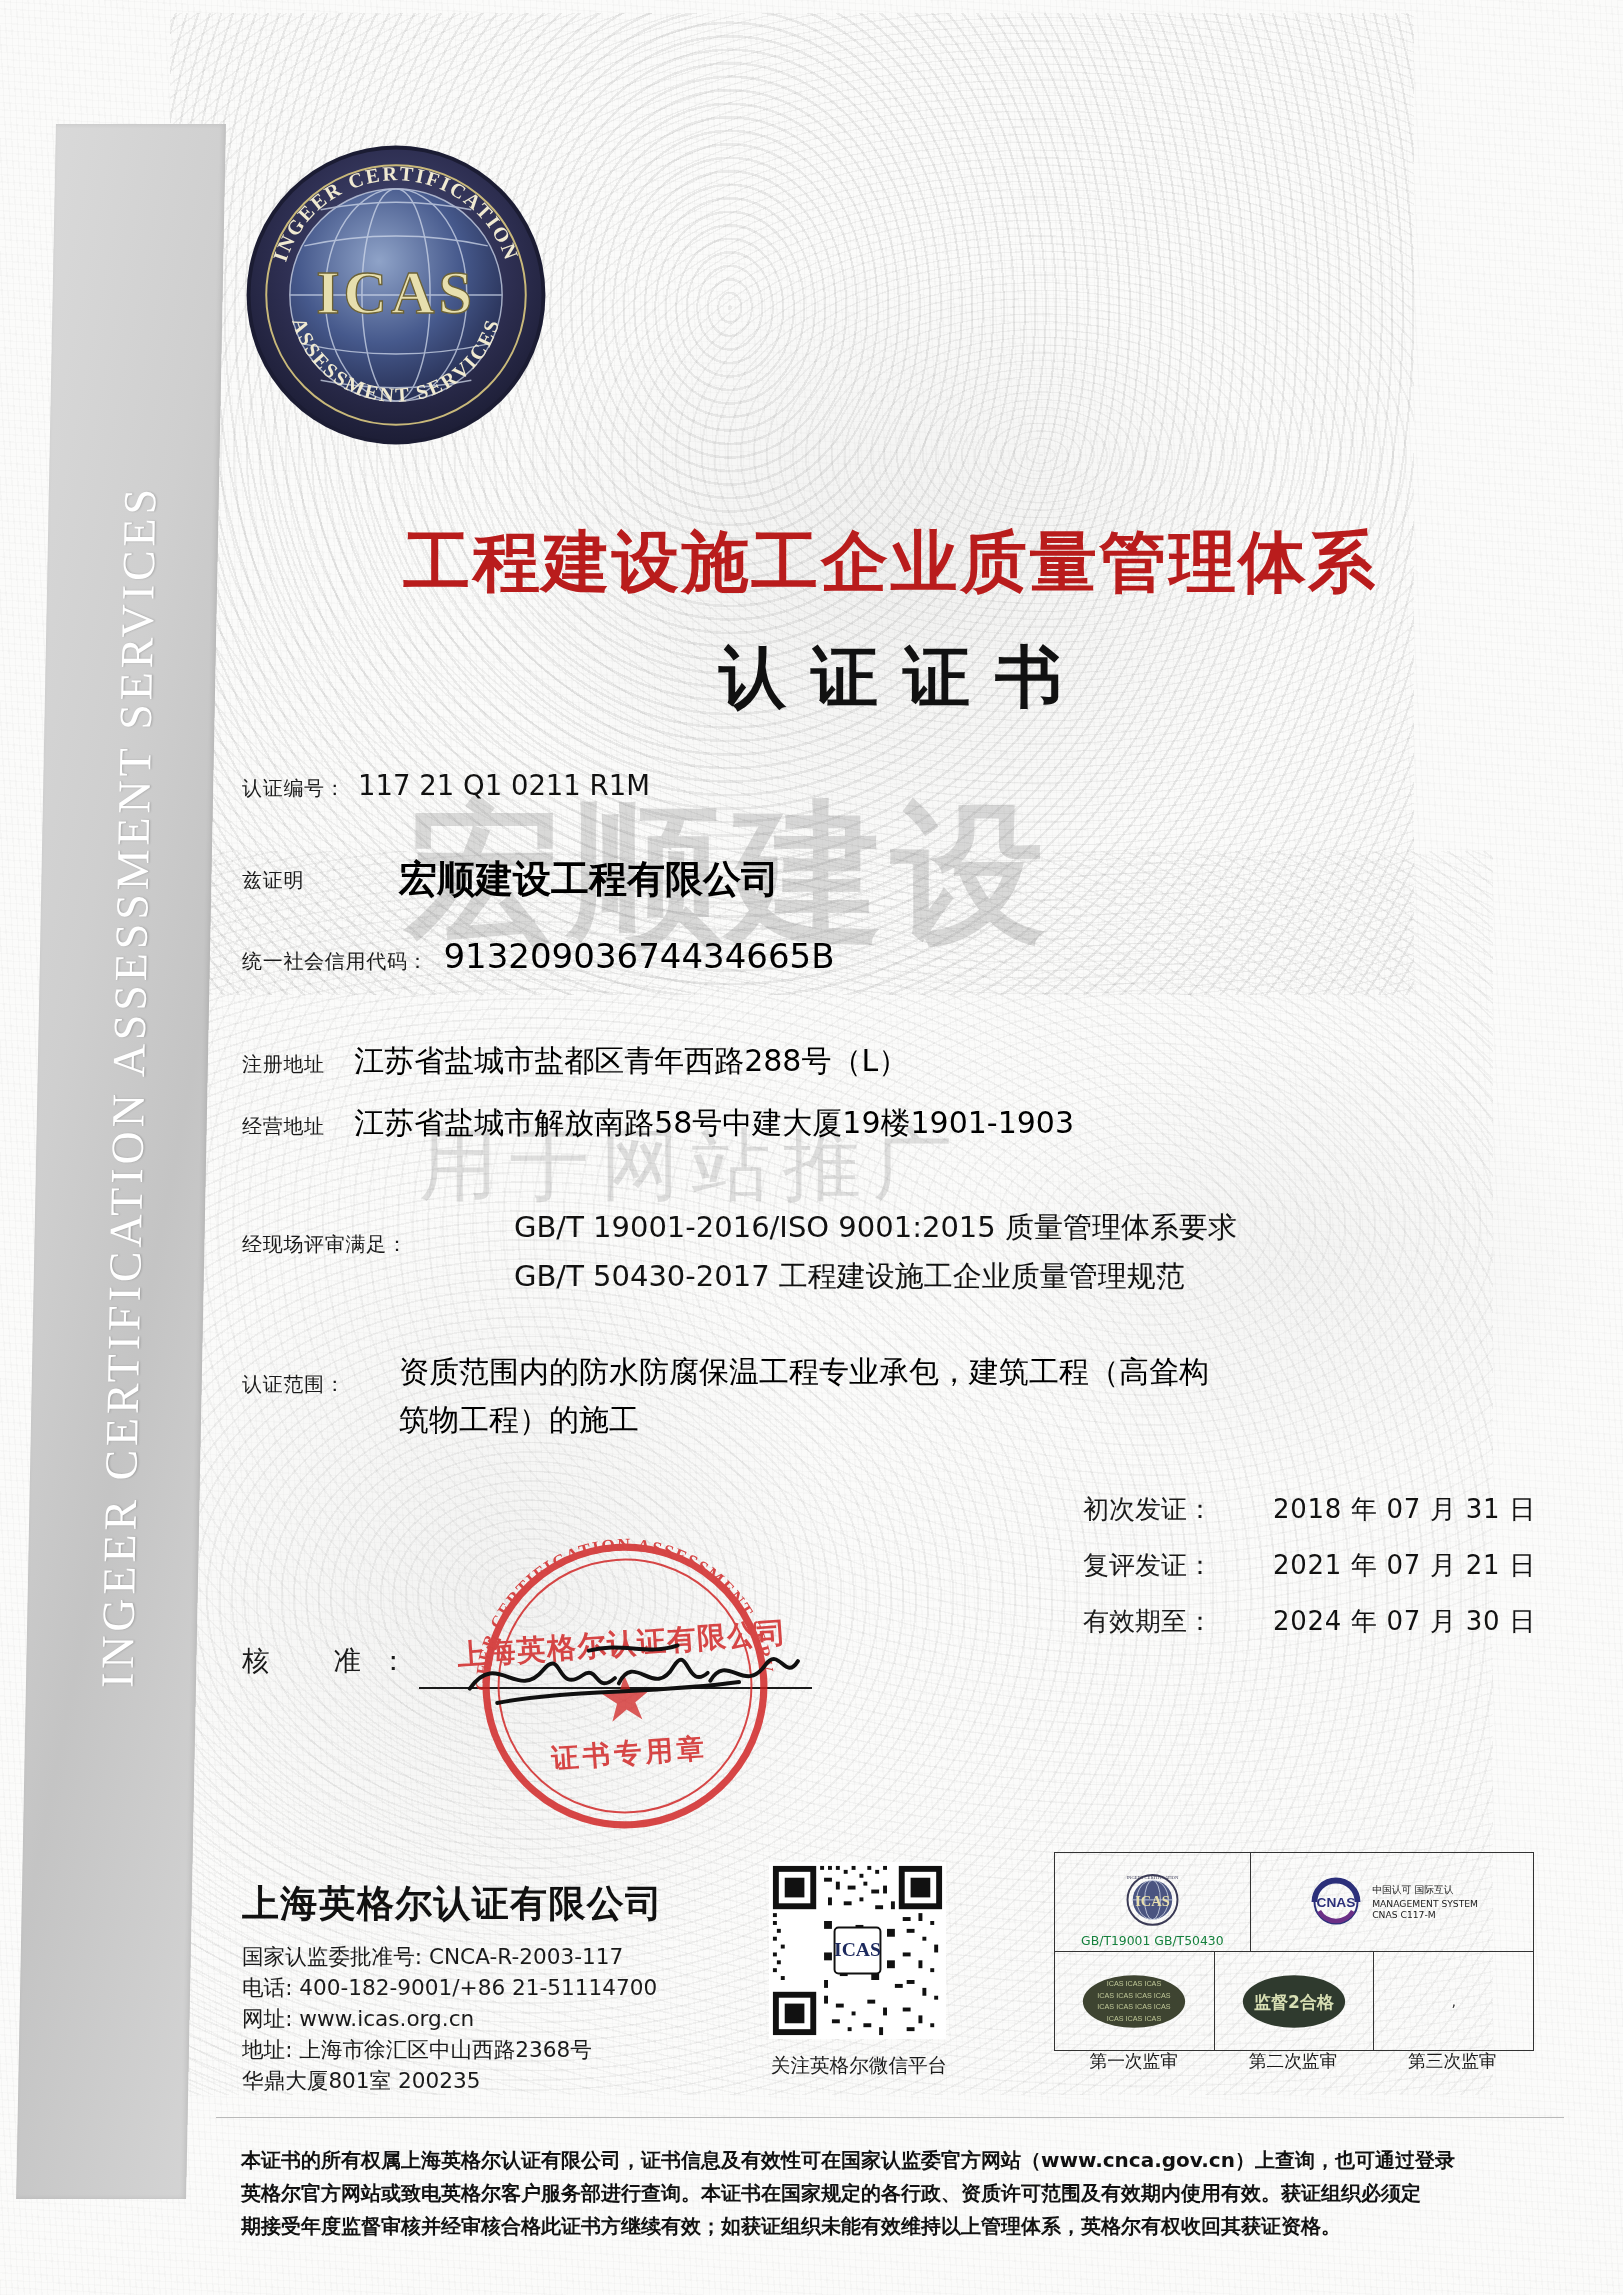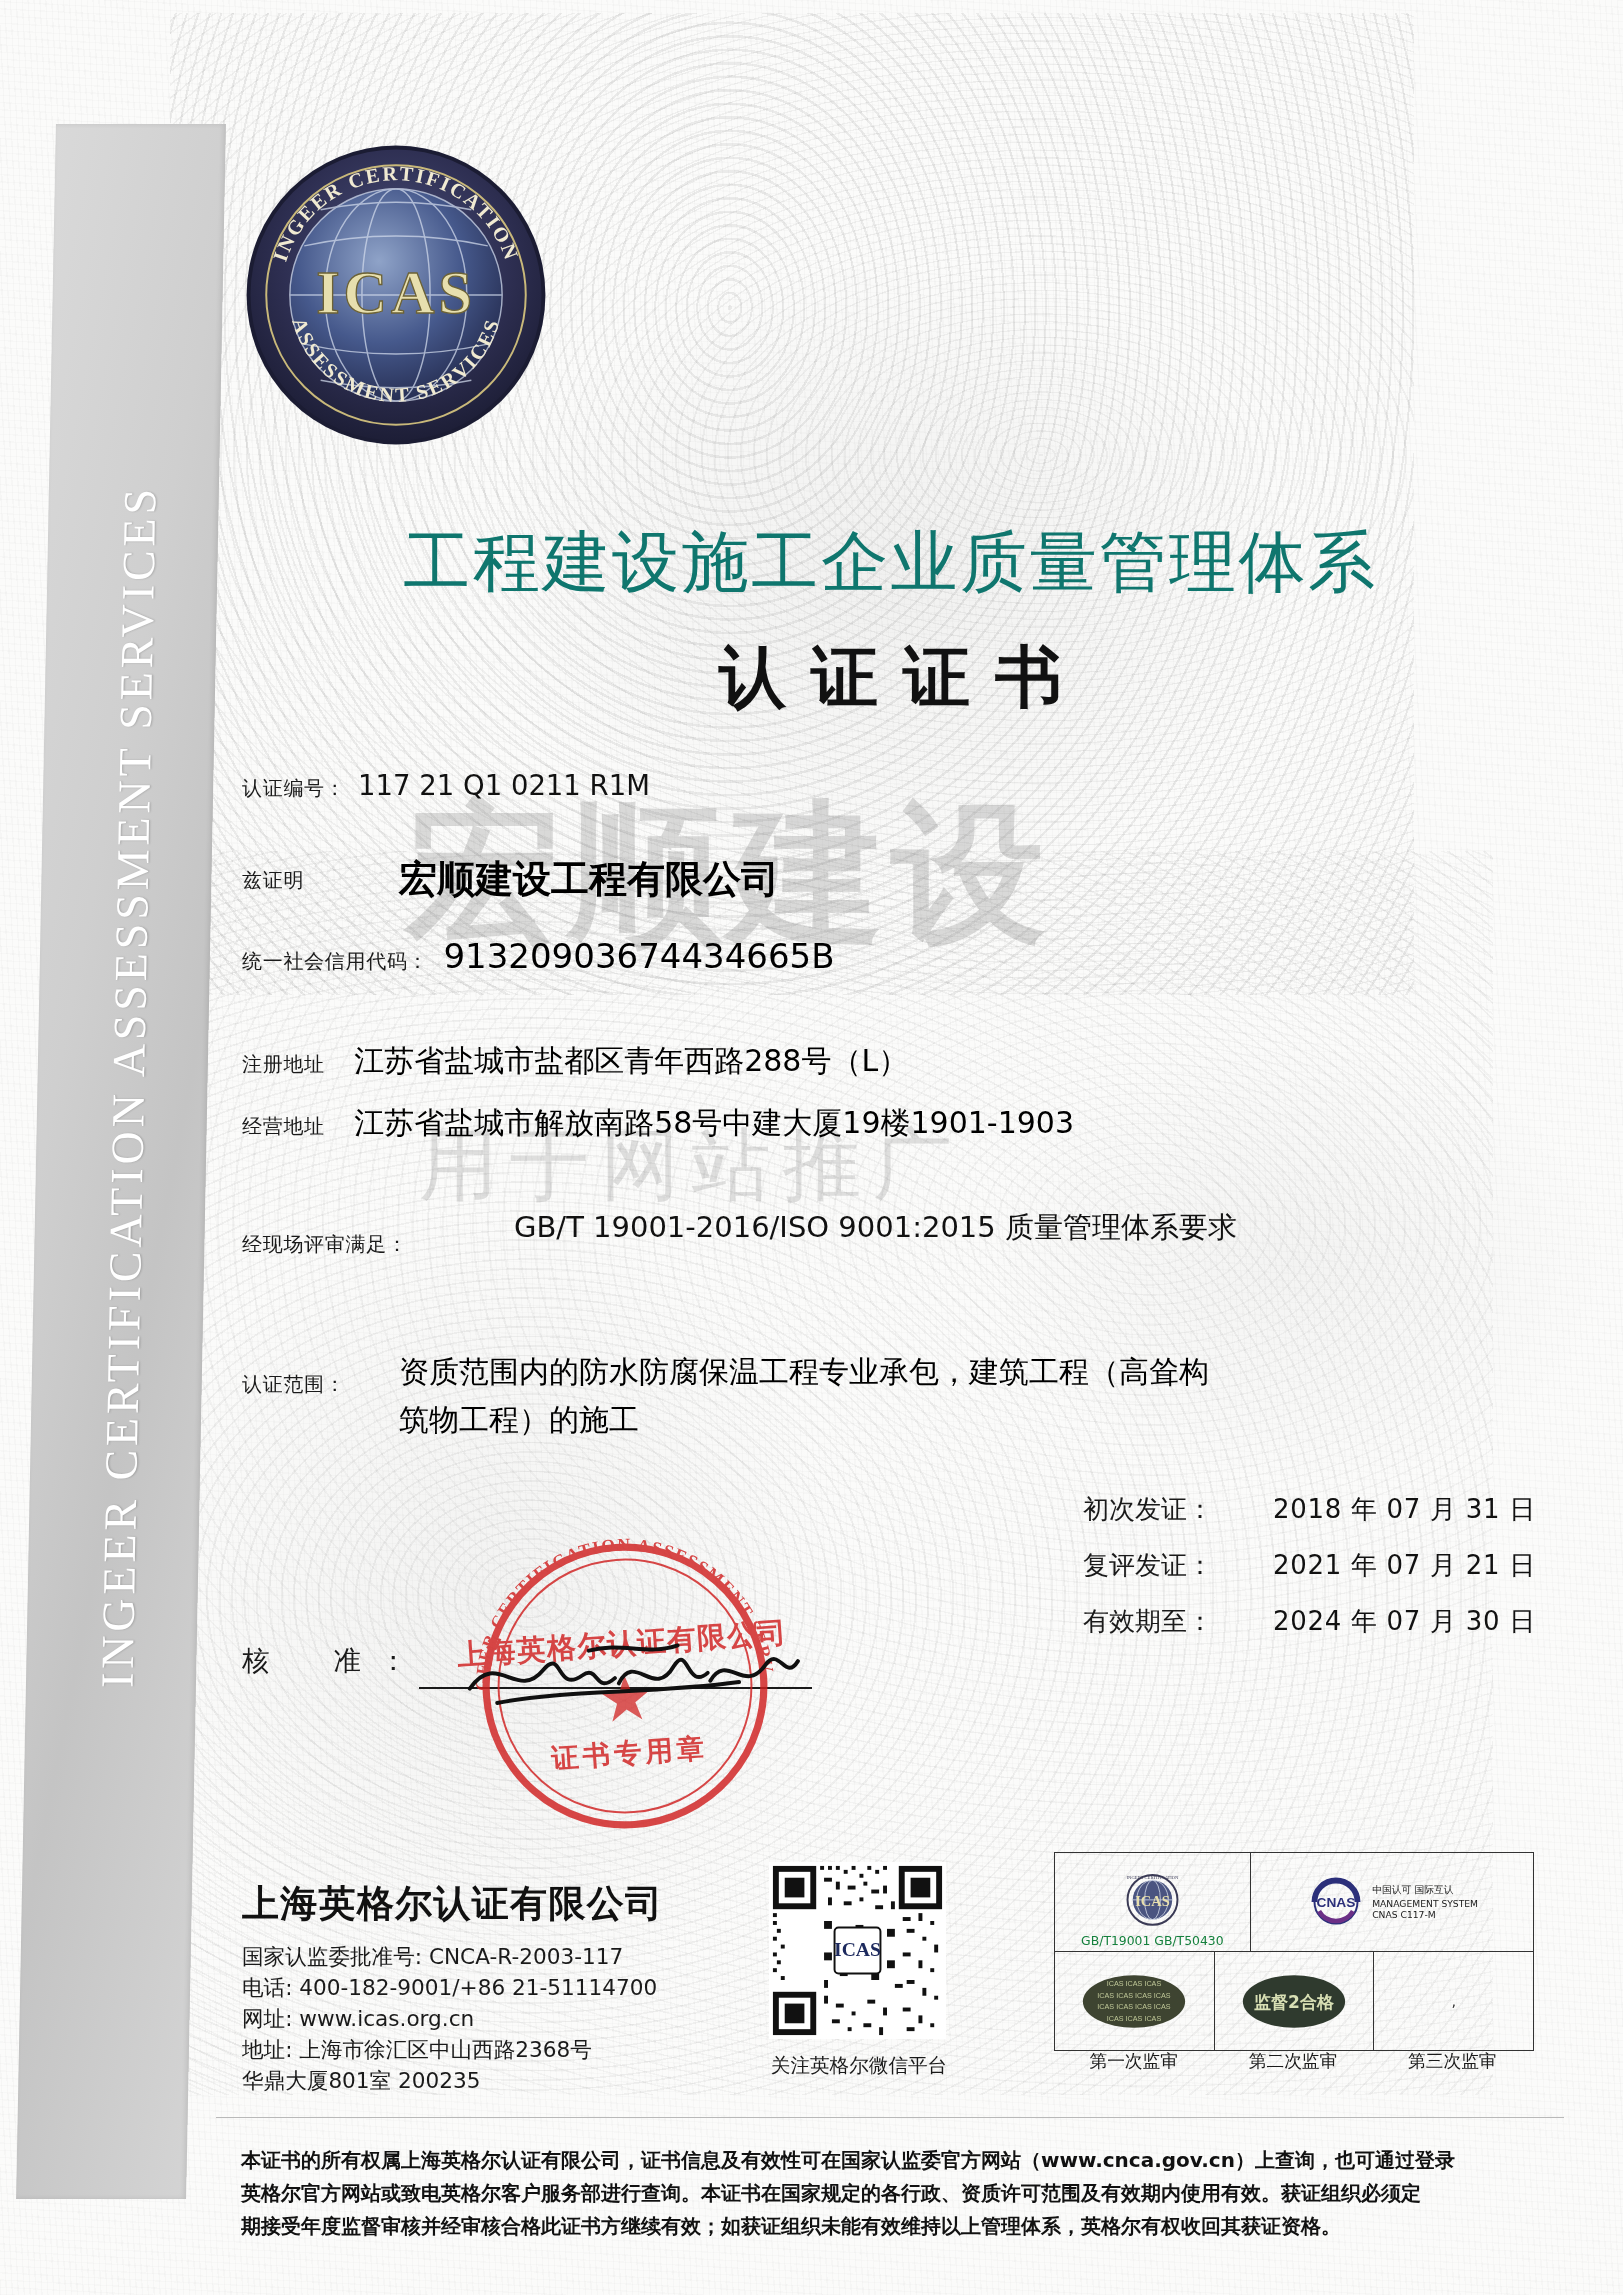--- a/index.html
+++ b/index.html
@@ -98,24 +98,24 @@
   }
 
   
   .title-main {
     position: absolute;
     left: 249px;
     top: 517px;
     width: 1283px;
     text-align: center;
     font-family: "DejaVu Sans", sans-serif;
-    font-weight: normal;
+    font-weight: bold;
     font-size: 67px;
     letter-spacing: 2.6px;
-    color: #0f766e;
+    color: #b91c1c;
     white-space: nowrap;
   }
   .title-sub {
     position: absolute;
     left: 249px;
     top: 632px;
     width: 1283px;
     text-align: center;
     font-family: "DejaVu Sans", sans-serif;
     font-weight: bold;
@@ -437,20 +437,23 @@
   <div class="field" style="left:242px; top:1103px;">
     <span class="lbl">经营地址</span>
     <span class="val-bold-md" style="margin-left:26px;">江苏省盐城市解放南路58号中建大厦19楼1901-1903</span>
   </div>
 
   <div class="field" style="left:242px; top:1231px;text-align:right;">
     <span class="lbl">经现场评审满足：</span>
   </div>
   <div class="field" style="left:514px; top:1208px;">
     <span class="val-reg">GB/T 19001-2016/ISO 9001:2015 质量管理体系要求</span>
+  </div>
+  <div class="field" style="left:514px; top:1257px;">
+    <span class="val-reg">GB/T 50430-2017 工程建设施工企业质量管理规范</span>
   </div>
 
   <div class="field" style="left:242px; top:1371px;">
     <span class="lbl">认证范围：</span>
   </div>
   <div class="field" style="left:399px; top:1348px; width:1126px;">
     <div class="val-bold-md" style="line-height:48px;">资质范围内的防水防腐保温工程专业承包，建筑工程（高耸构</div>
     <div class="val-bold-md" style="line-height:48px;">筑物工程）的施工</div>
   </div>
 

